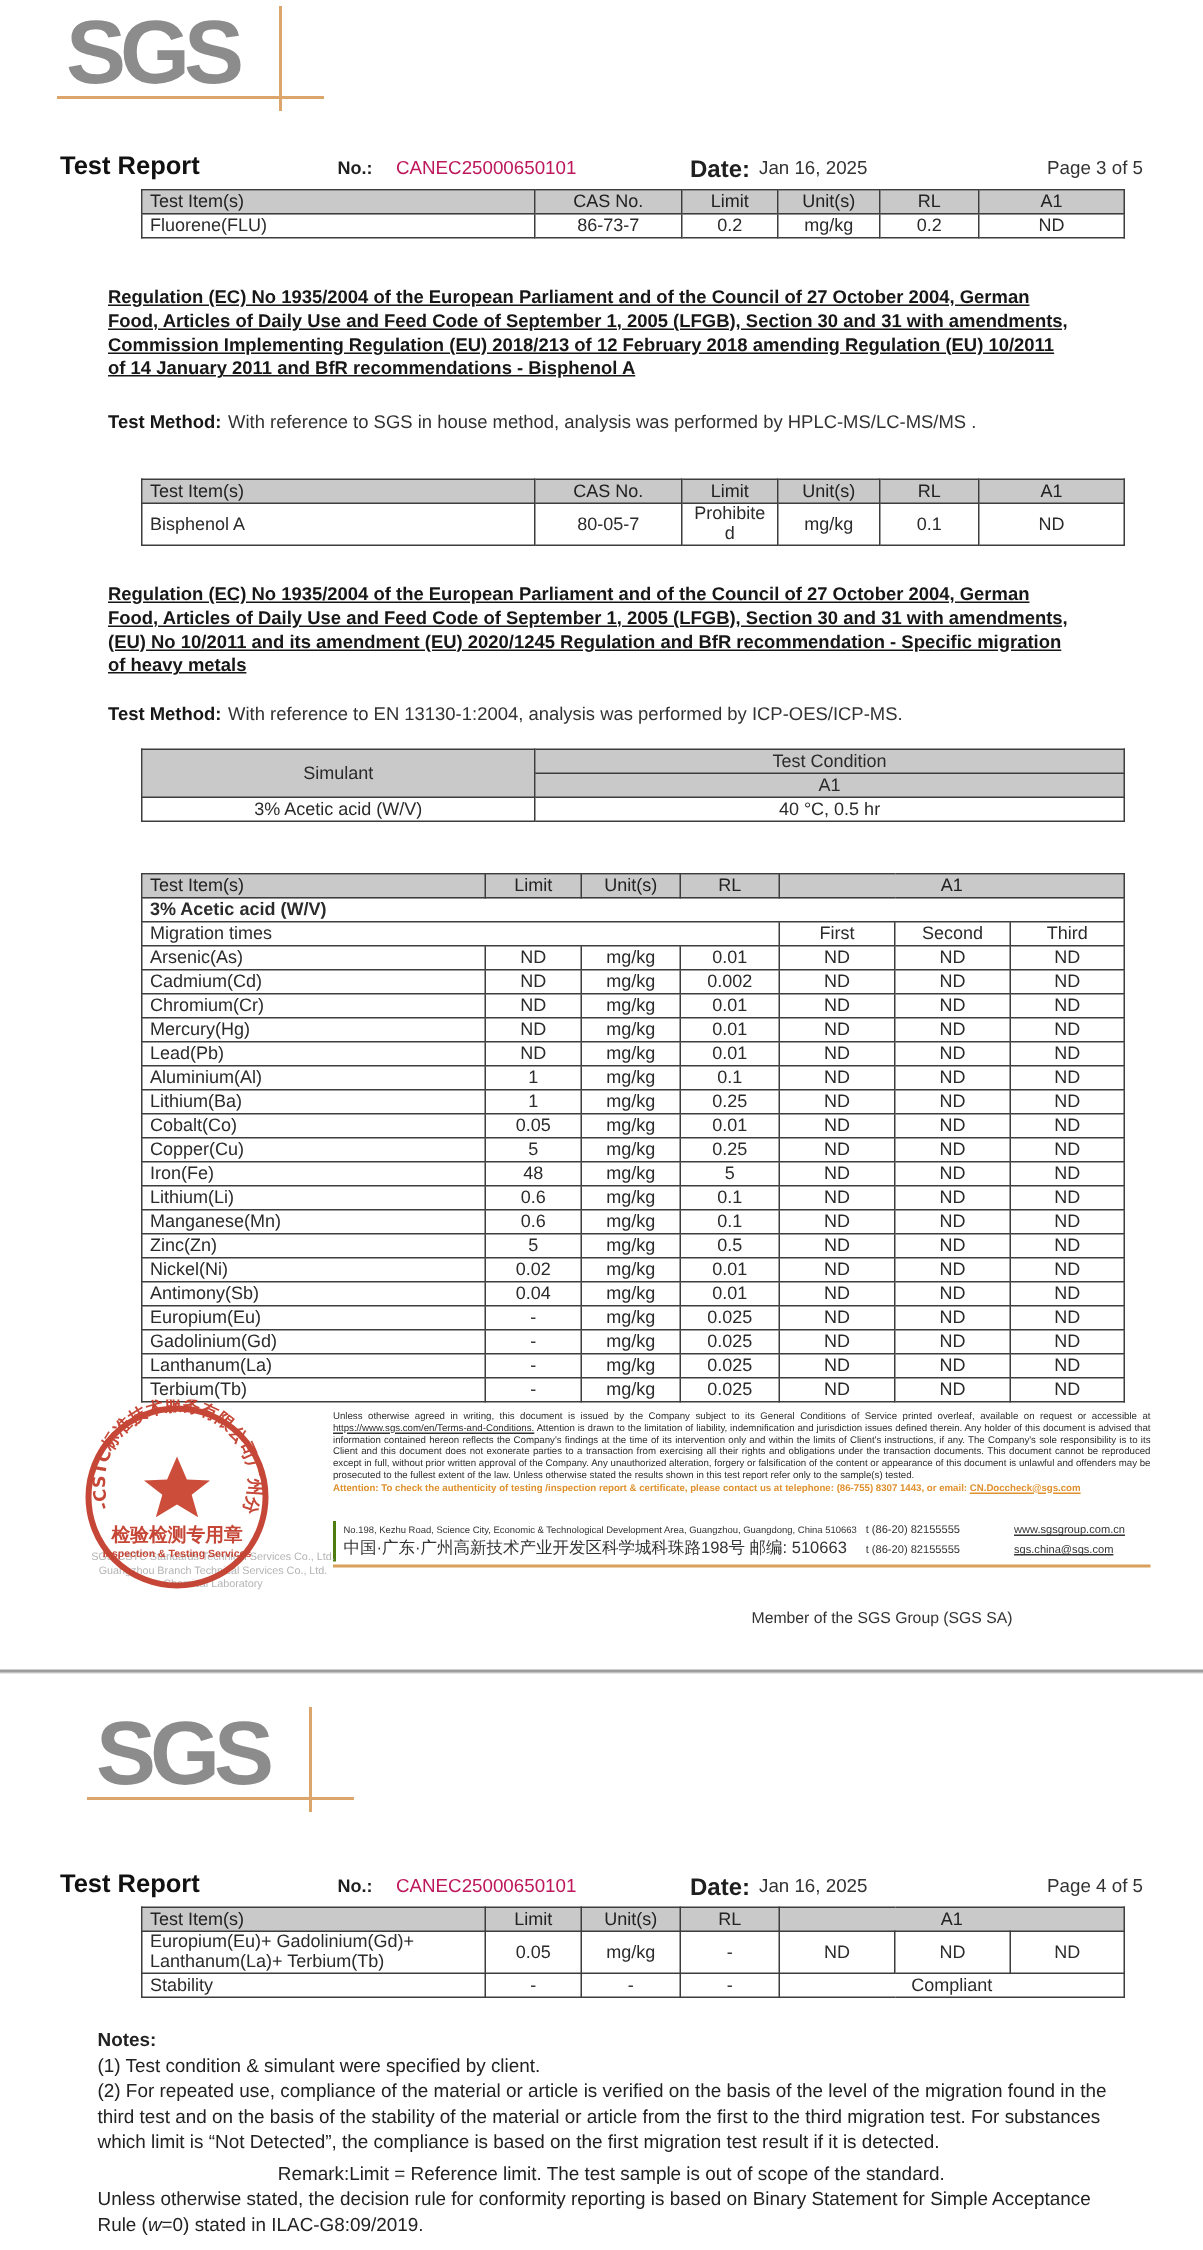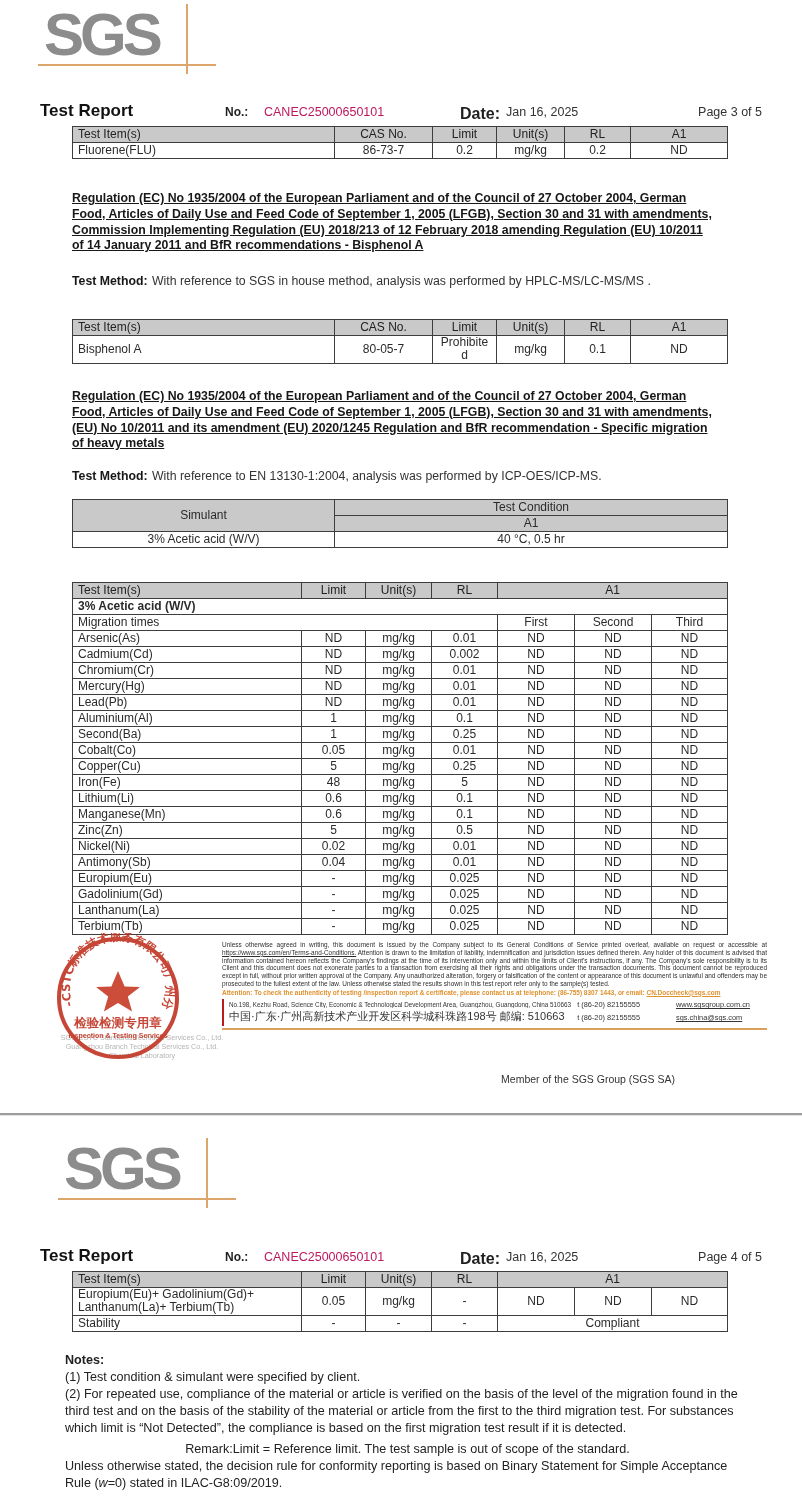--- a/index.html
+++ b/index.html
@@ -17,21 +17,21 @@
   
   .rpt-header { position: absolute; left: 40px; width: 722px; height: 20px; }
   .rpt-header .title { position: absolute; left: 0; top: 0; font-size: 17px; font-weight: 700; color: #111; }
   .rpt-header .no-label   { position: absolute; left: 185px; top: 4px; font-size: 12px; font-weight: 700; }
   .rpt-header .no-value   { position: absolute; left: 224px; top: 4px; font-size: 12.5px; color: #be185d; }
   .rpt-header .date-label { position: absolute; left: 420px; top: 4px; font-size: 16px; font-weight: 700; text-align: right; }
   .rpt-header .date-value { position: absolute; left: 466px; top: 4px; font-size: 12.5px; color: #333; }
   .rpt-header .page       { position: absolute; right: 0;  top: 4px; font-size: 12.5px; color: #333; }
 
   
-  table.tbl { border-collapse: collapse; table-layout: fixed; width: 655px; font-size: 12px; color: #2b2b2b; }
+  table.tbl { border-collapse: collapse; table-layout: fixed; width: 655px; font-size: 12px; color: #2b2b2b; margin-left: 22px; }
   .tbl th, .tbl td { border: 1px solid #3d3d3d; padding: 0 5px; height: 16px;
     text-align: center; font-weight: 400; line-height: 1.12; }
   .tbl thead th { background: #c9c9c9; color: #222; }
   .tbl .left { text-align: left; }
   .tbl .bold { font-weight: 700; }
   .tbl .break { word-break: break-all; }
   .tbl .gray { background: #c9c9c9; }
 
   
   .regulation { position: absolute; left: 72px; width: 643px; font-size: 12.3px; font-weight: 700;
@@ -41,21 +41,21 @@
   .method { position: absolute; left: 72px; width: 648px; display: flex; font-size: 12.3px; line-height: 16px; }
   .method .lbl { font-weight: 700; width: 80px; flex: 0 0 80px; color: #171717; }
   .method .txt { color: #333; width: 560px; }
 
   
   .footer-right { position: absolute; left: 222px; top: 941px; width: 545px; }
   .legal { font-size: 6.45px; line-height: 7.75px; text-align: justify; color: #2e2e2e; }
   .legal .lnk { text-decoration: underline; }
   .attention { margin-top: 1px; font-size: 6.45px; line-height: 7.75px; color: #e0912f; font-weight: 700; }
   .attention .mail { text-decoration: underline; }
-  .addr-block { margin-top: 3px; border-left: 2px solid #b91c1c; padding: 1px 0 2px 5px; }
+  .addr-block { margin-top: 18px; border-left: 2px solid #4d7c0f; padding: 1px 0 2px 5px; }
   .addr-row { display: flex; align-items: baseline; white-space: nowrap; }
   .addr-row .a  { width: 352px; font-size: 6.3px; color: #333; overflow: hidden; }
   .addr-row .a.cn { font-size: 11px; }
   .addr-row .t  { width: 100px; font-size: 7.4px; color: #333; }
   .addr-row .w  { width: 92px;  font-size: 7.4px; color: #333; text-decoration: underline; }
   .footer-hr { margin-top: 2px; width: 545px; height: 2px; background: #d9a05b; }
   .member { position: absolute; left: 468px; top: 1073px; width: 240px; text-align: center;
     font-size: 10.5px; color: #333; }
 
   .company-lines { position: absolute; left: 52px; top: 1033px; width: 180px;
@@ -275,21 +275,21 @@
         <td class="left">Aluminium(Al)</td>
         <td>1</td>
         <td>mg/kg</td>
         <td>0.1</td>
         <td>ND</td>
         <td>ND</td>
         <td>ND</td>
       </tr>
 
       <tr>
-        <td class="left">Second(Ba)</td>
+        <td class="left">Lithium(Ba)</td>
         <td>1</td>
         <td>mg/kg</td>
         <td>0.25</td>
         <td>ND</td>
         <td>ND</td>
         <td>ND</td>
       </tr>
 
       <tr>
         <td class="left">Cobalt(Co)</td>

